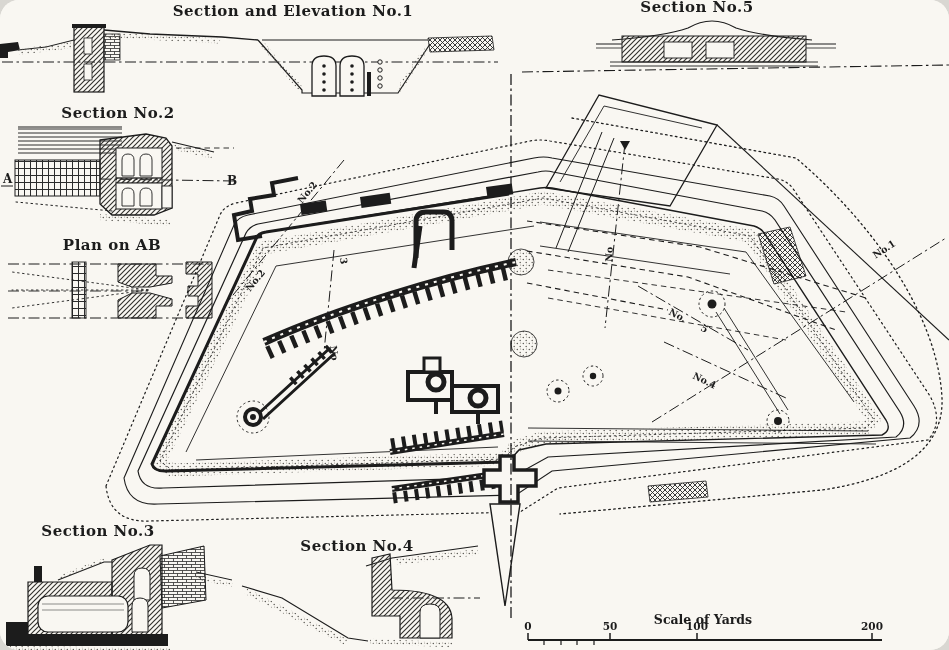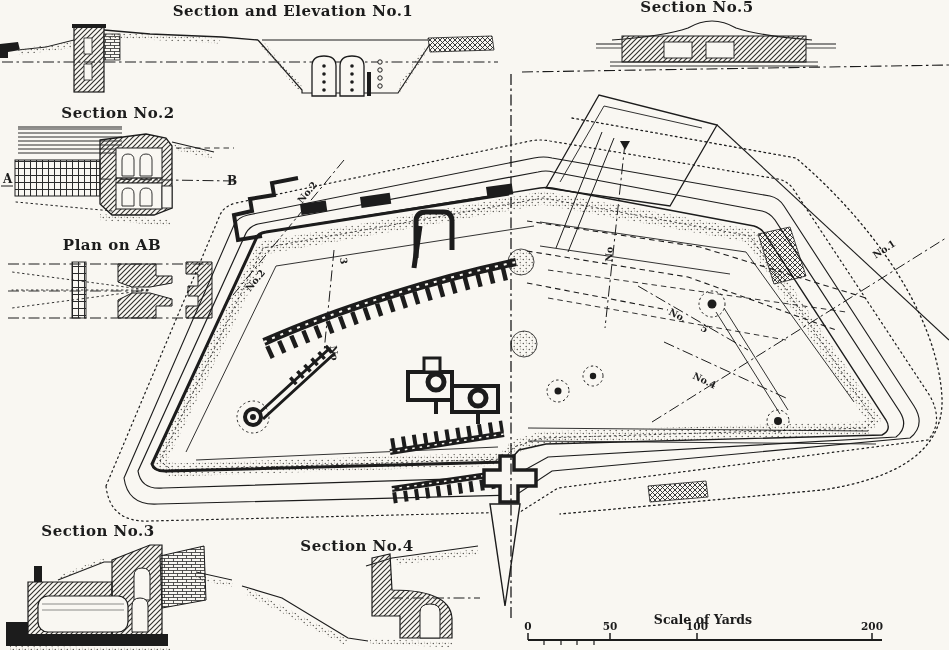--- a/index.html
+++ b/index.html
@@ -1,16 +1,16 @@
 <!DOCTYPE html>
 <html><head>
 <meta charset="utf-8">
 <style>
   html,body{margin:0;padding:0;background:#d9d7d2;}
-  .plate{position:relative;width:949px;height:650px;margin:0 auto;background:#f9f7f2;overflow:hidden;}
+  .plate{position:relative;width:949px;height:650px;margin:0 auto;background:#f9f7f2;overflow:hidden;border-radius:19px;}
   svg{position:absolute;inset:0;display:block;}
   .ln{fill:none;stroke:#1c1c1c;}
   .dd{stroke-dasharray:11 3.5 2.5 3.5;}
   .ds{stroke-dasharray:5.5 4;}
   .dt{stroke-dasharray:1.6 3.4;stroke-linecap:round;}
   text{font-family:"DejaVu Serif","Liberation Serif",serif;fill:#1c1c1c;}
   .t{font-weight:bold;font-size:15px;text-anchor:middle;letter-spacing:.5px;}
   .lab{font-weight:bold;font-size:9.5px;}
   .labm{font-weight:bold;font-size:9.5px;text-anchor:middle;}
   .tick{font-weight:bold;font-size:10.5px;text-anchor:middle;}

